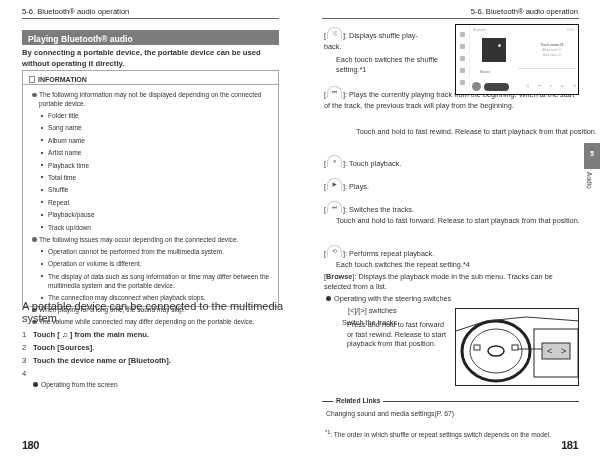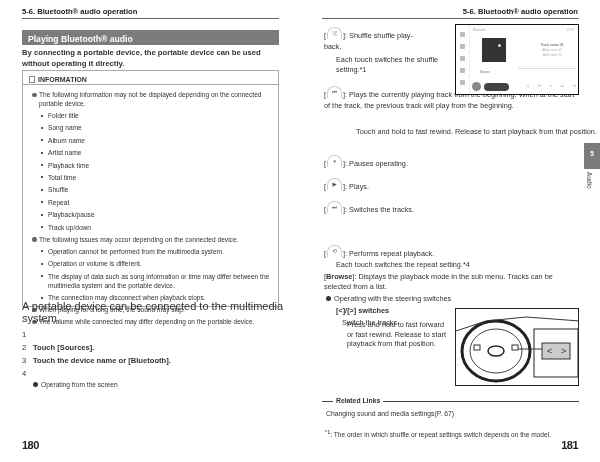--- a/index.html
+++ b/index.html
@@ -2,21 +2,21 @@
 <html><head>
 <meta charset="utf-8">
 <style>
   * { box-sizing: border-box; margin: 0; padding: 0; }
   html, body { width: 600px; height: 462px; background: #fff; overflow: hidden; }
   body { font-family: "Liberation Sans", sans-serif; color: #333; position: relative; }
   .page { position: absolute; top: 0; height: 462px; }
   .left { left: 0; width: 300px; }
   .right { left: 300px; width: 300px; }
 
-  .run-head { position: absolute; top: 7px; font-size: 7.6px; font-weight: bold; color: #222; }
+  .run-head { position: absolute; top: 7px; font-size: 7.6px; font-weight: normal; color: #222; }
   .left .run-head { left: 22px; }
   .right .run-head { right: 22px; }
   .head-rule { position: absolute; top: 18px; height: 1px; background: #666; }
   .left .head-rule { left: 22px; width: 257px; }
   .right .head-rule { left: 22px; width: 257px; }
 
   .section-title { position: absolute; left: 22px; top: 30px; width: 257px; height: 15px; background: #7c7c7c; color: #fff; font-size: 8.6px; font-weight: bold; padding: 4px 6px; }
   .intro { position: absolute; left: 22px; top: 48px; width: 257px; font-size: 7.7px; line-height: 10.5px; color: #333; font-weight: bold; }
 
   .info-box { position: absolute; left: 22px; top: 70px; width: 257px; height: 237px; border: 1px solid #aaa; }
@@ -101,20 +101,21 @@
       <div class="bullet">When playing for a long time, the sound may skip.</div>
       <div class="bullet">The volume while connected may differ depending on the portable device.</div>
     </div>
   </div>
 
   <div class="after-box">A portable device can be connected to the multimedia system.</div>
 
   <div class="steps">
     <div class="step">
         <span class="num">1</span>
+        <span>Touch [ ♫ ] from the main menu.</span>
       </div>
     <div class="step">
         <span class="num">2</span>
         <span>Touch [Sources].</span>
       </div>
     <div class="step">
         <span class="num">3</span>
         <span>Touch the device name or [Bluetooth].</span>
       </div>
     <div class="step">
@@ -124,40 +125,41 @@
   </div>
 
   <div class="page-num">180</div>
 </div>
 
 <div class="page right">
   <div class="run-head">5-6. Bluetooth® audio operation</div>
   <div class="head-rule"></div>
 
   <div class="rtext" style="left:24px; top:30px; width:130px;">
-    [<span class="circ">⤮</span><span>]: Shuffle shuffle play-</span><br><span>back.</span>
+    [<span class="circ">⤮</span><span>]: Displays shuffle play-</span><br><span>back.</span>
   </div>
   <div class="rtext" style="left:36px; top:55px; width:110px;">Each touch switches the shuffle setting.*1</div>
 
   <div class="rtext" style="left:24px; top:89px; width:255px;">
     <div style="width:128px; display:inline;">[<span class="circ">⏮</span><span>]: Plays the currently playing track from the beginning. When at the start of the track, the previous track will play from the beginning.</span></div>
   </div>
   <div class="rtext" style="left:20px; top:127px; width:250px;margin-left:36px;">Touch and hold to fast rewind. Release to start playback from that position.</div>
 
-  <div class="rtext" style="left:24px; top:158px;">[<span class="circ">⏸</span><span>]: Pauses operating.</span></div>
+  <div class="rtext" style="left:24px; top:158px;">[<span class="circ">⏸</span><span>]: Touch playback.</span></div>
   <div class="rtext" style="left:24px; top:181px;">[<span class="circ">▶</span><span>]: Plays.</span></div>
   <div class="rtext" style="left:24px; top:204px;">[<span class="circ">⏭</span><span>]: Switches the tracks.</span></div>
+  <div class="rtext" style="left:36px; top:216px; width:250px;">Touch and hold to fast forward. Release to start playback from that position.</div>
 
   <div class="rtext" style="left:24px; top:248px;">[<span class="circ">⟲</span><span>]: Performs repeat playback.</span></div>
   <div class="rtext" style="left:36px; top:260px;">Each touch switches the repeat setting.*4</div>
 
   <div class="rtext" style="left:24px; top:272px; width:255px;">[<b>Browse</b><span>]: Displays the playback mode in the sub menu. Tracks can be selected from a list.</span></div>
 
   <div class="rtext" style="left:26px; top:294px;"><span style="display:inline-block;width:5px;height:5px;border-radius:50%;background:#333;margin-right:3px;"></span><span>Operating with the steering switches</span></div>
-  <div class="rtext" style="left:36px; top:306px; font-weight:bold;">[&lt;]/[&gt;] switches</div>
+  <div class="rtext" style="left:48px; top:306px; font-weight:normal;">[&lt;]/[&gt;] switches</div>
   <div class="rtext" style="left:42px; top:318px; width:105px;">Switch the tracks.</div>
   <div class="rtext" style="left:47px; top:320px; width:105px;">Press and hold to fast forward or fast rewind. Release to start playback from that position.</div>
 
   <div class="screen">
     <div class="scr-side">
         <i></i>
         <i></i>
         <i></i>
         <i></i>
         <i></i>

